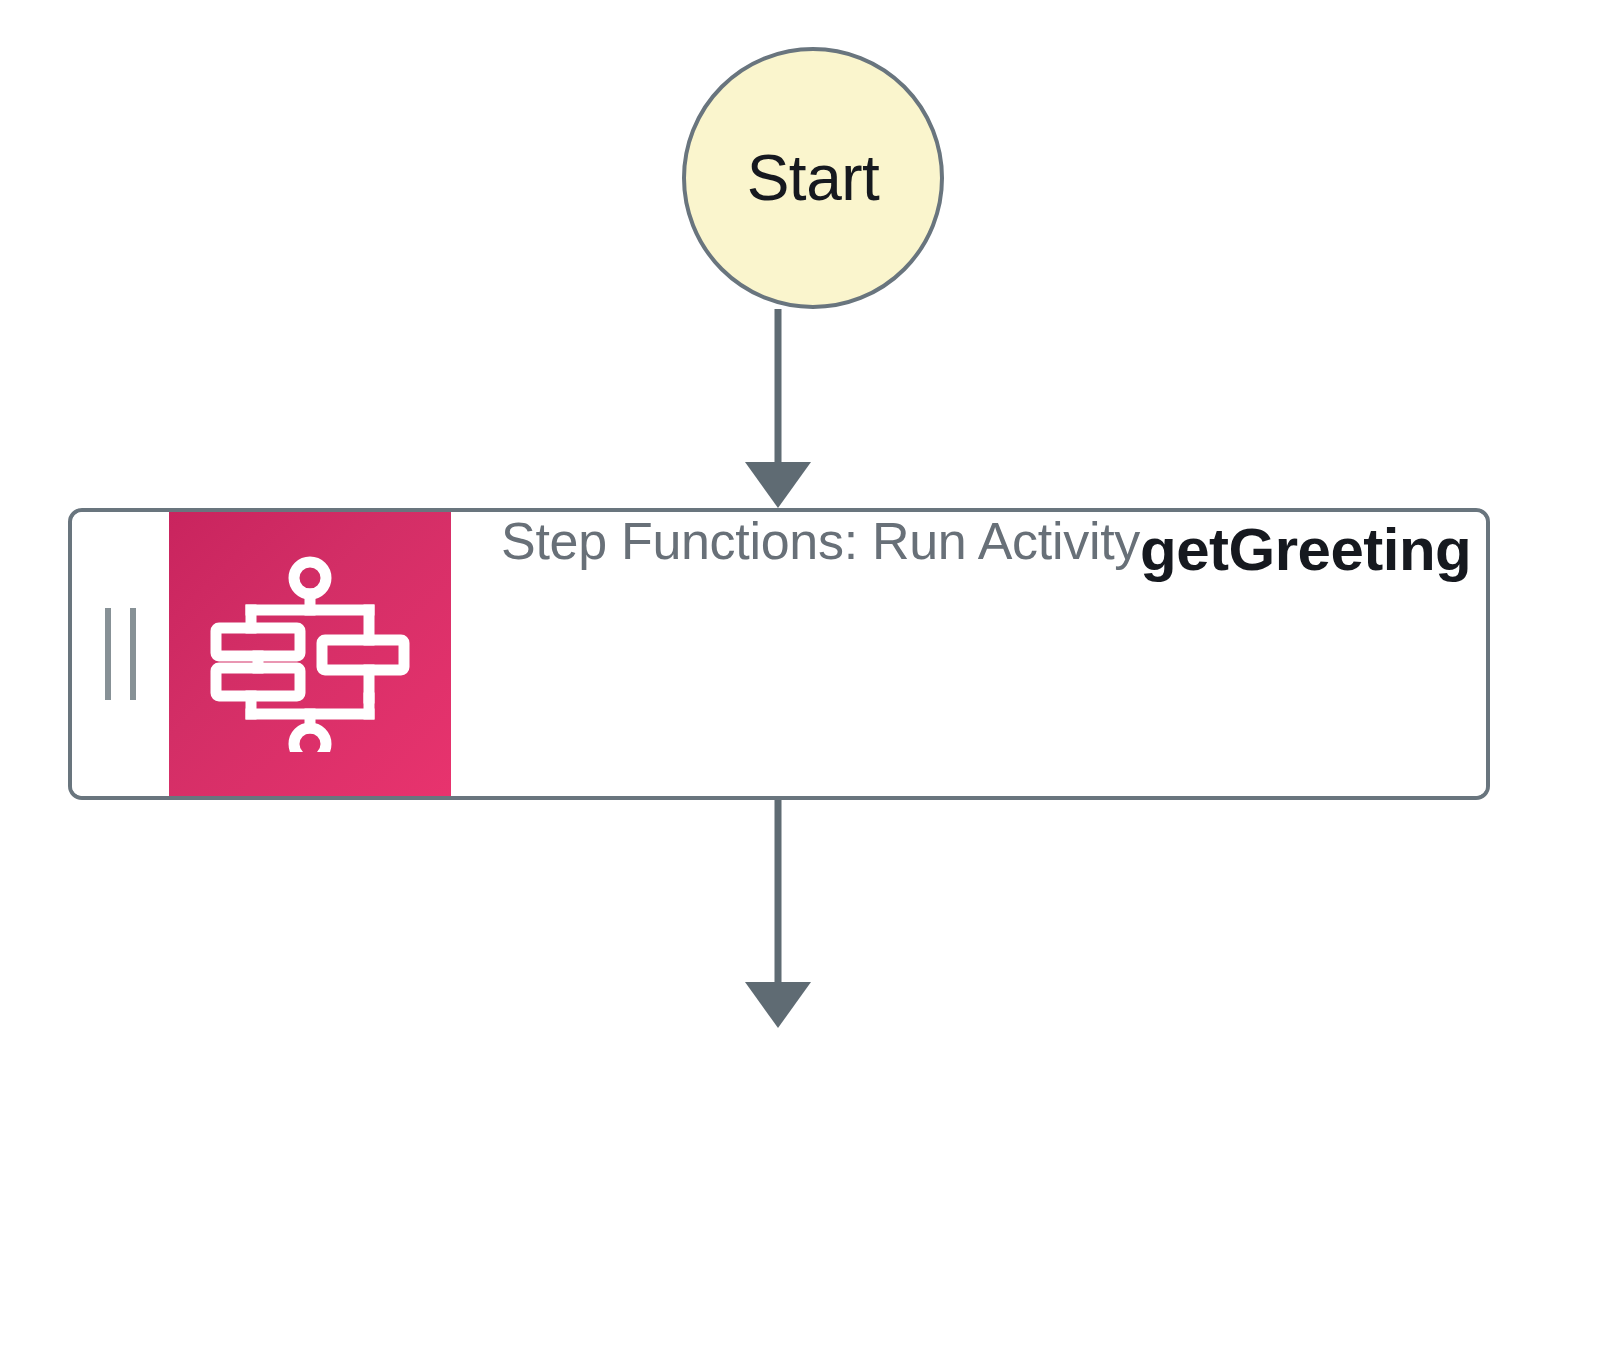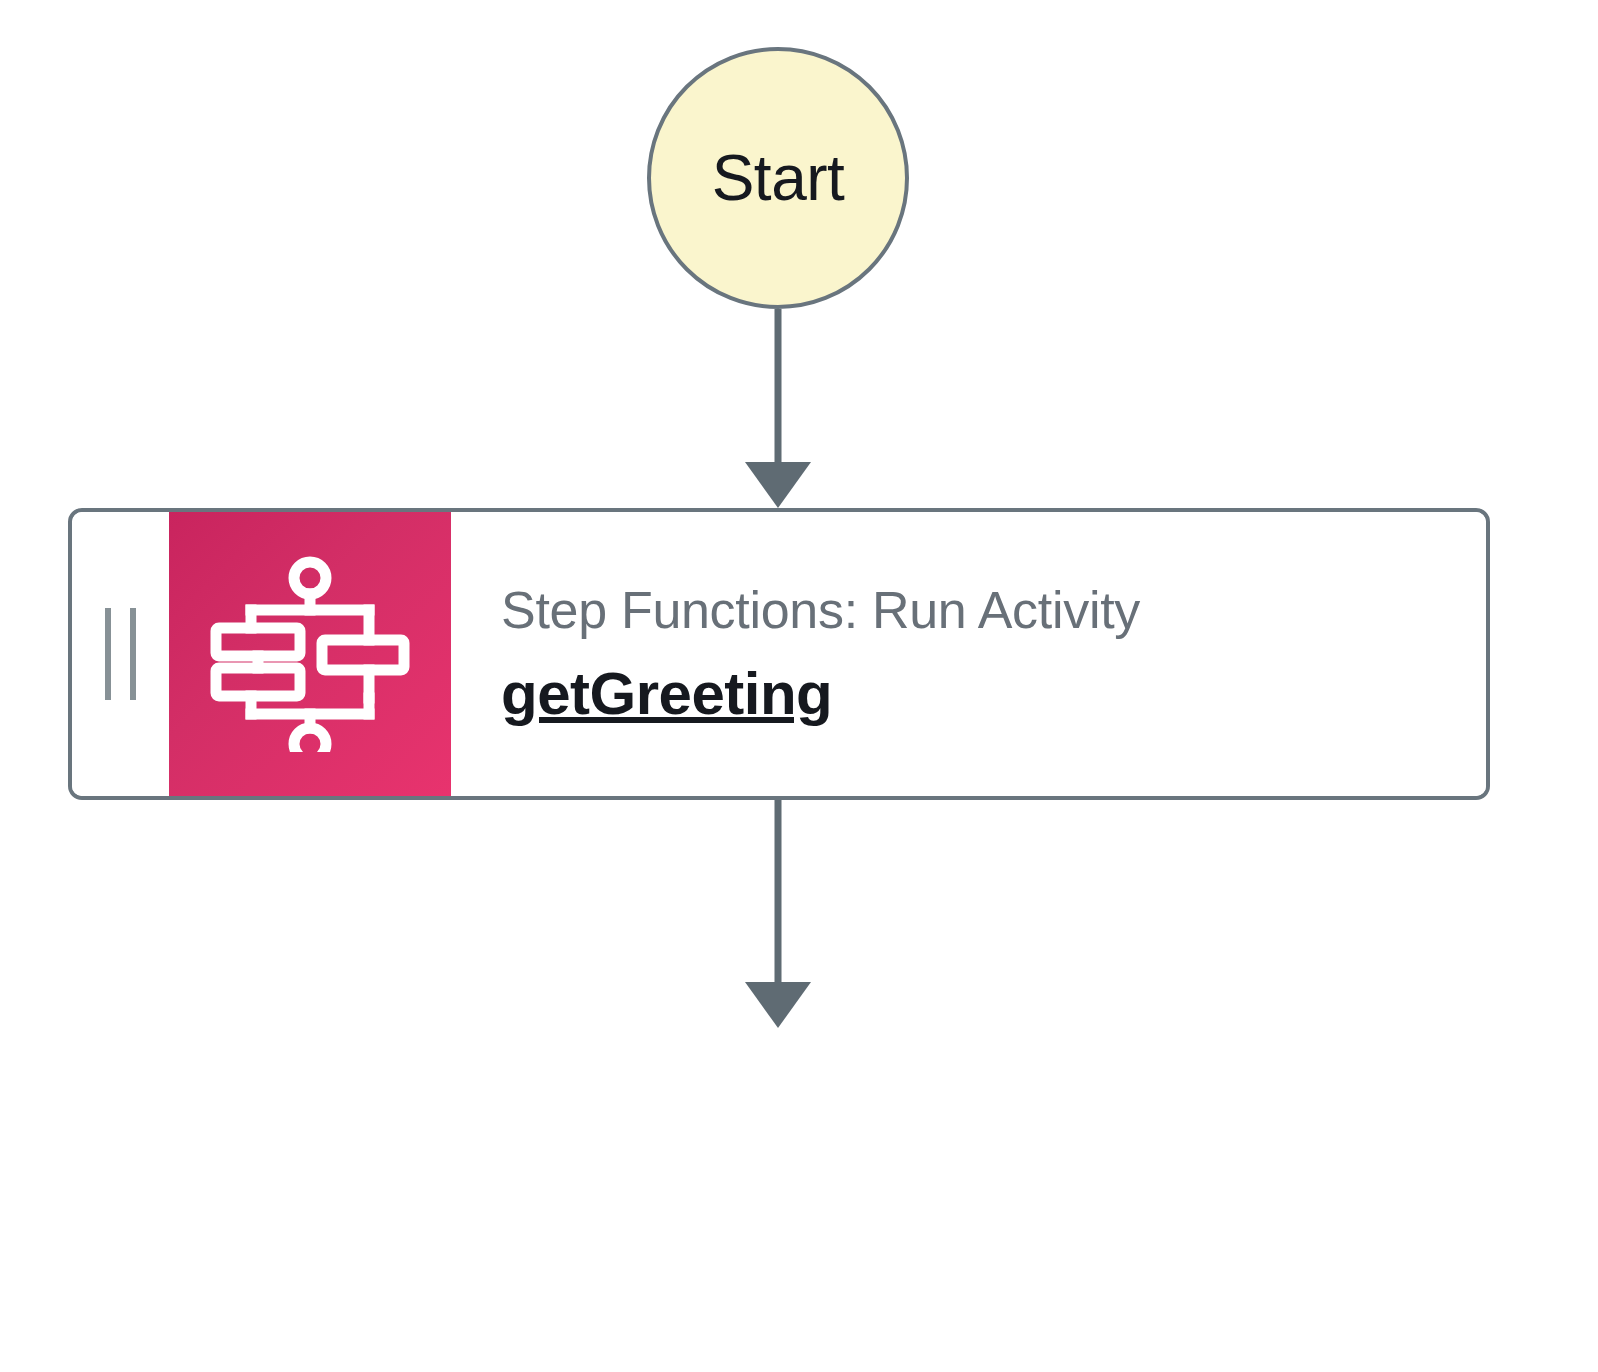--- a/index.html
+++ b/index.html
@@ -41,21 +41,21 @@
     justify-content: center;
   }
   .terminal-label {
     font-size: 64px;
     font-weight: 400;
     color: #16191F;
     letter-spacing: -0.5px;
     line-height: 1;
   }
 
-  #start-node { left: 647px; top: 47px; }
+  #start-node { left: 682px; top: 47px; }
   #end-node   { left: 647px; top: 1027px; }
 
   
   #task-node {
     position: absolute;
     left: 68px;
     top: 508px;
     width: 1422px;
     height: 292px;
     background: #ffffff;
@@ -86,21 +86,21 @@
     flex: 0 0 282px;
     background: linear-gradient(135deg, #C9245E 0%, #D32E66 40%, #E8336E 100%);
     display: flex;
     align-items: center;
     justify-content: center;
   }
 
   .node-body {
     flex: 1 1 auto;
     display: flex;
-    flex-direction: column;
+    flex-direction: row;
     justify-content: center;
     padding-left: 50px;
     padding-right: 28px;
     background: #ffffff;
   }
 
   .node-subtitle {
     font-size: 52px;
     font-weight: 400;
     color: #687078;
@@ -108,23 +108,22 @@
     letter-spacing: -0.3px;
     white-space: nowrap;
   }
 
   .node-title {
     font-size: 60px;
     font-weight: 700;
     color: #16191F;
     line-height: 1.12;
     letter-spacing: -0.5px;
-    margin-top: 20px;
+    margin-top: 4px;
     white-space: nowrap;
-    text-decoration: underline;
   }
 </style>
 </head>
 <body>
 
 <div id="canvas">
 
   <svg id="connectors" viewBox="0 0 1598 1372" width="1598" height="1372" aria-hidden="true">
 
     <g>

